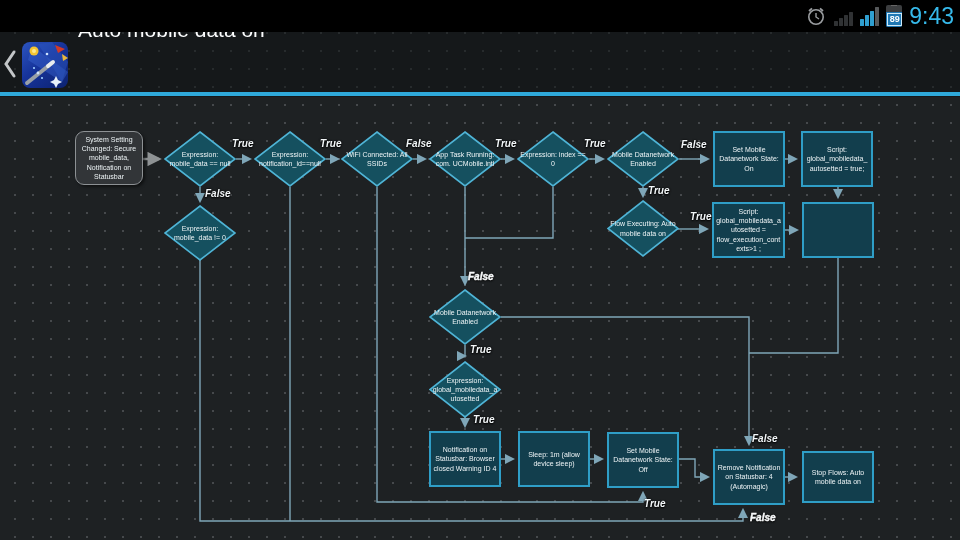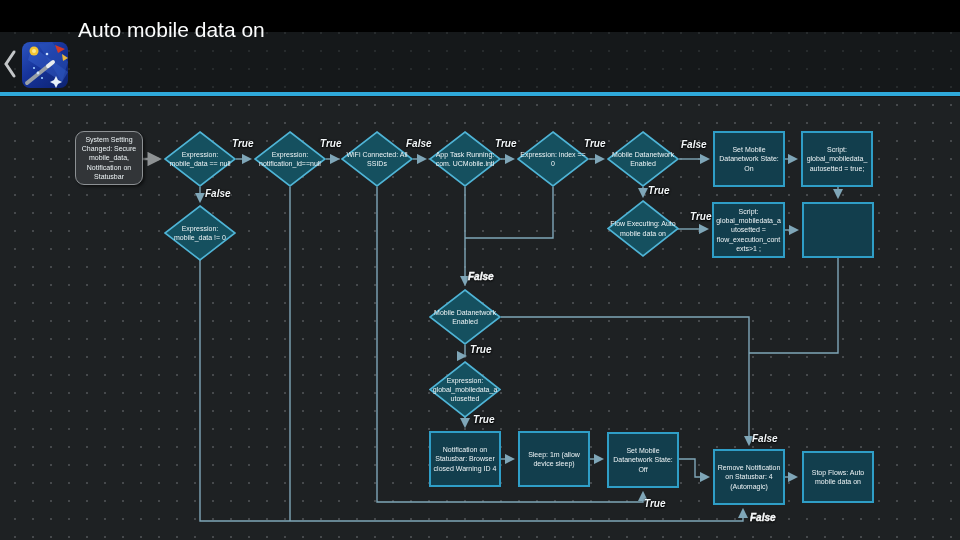--- a/index.html
+++ b/index.html
@@ -49,20 +49,47 @@
   .edge-label{position:absolute;z-index:8;color:#f3f7f9;font-size:10px;font-weight:bold;
               text-shadow:0 1px 2px #000,0 0 2px #000;white-space:nowrap;font-style:italic;}
   .edge-label.heavy{font-weight:800;-webkit-text-stroke:0.4px #fff;}
   #edges{position:absolute;left:0;top:0;width:960px;height:540px;z-index:4;pointer-events:none;}
 </style>
 </head>
 <body>
 
 <div id="screen">
 
+  <div id="statusbar">
+    <div class="sb-right">
+      <svg width="22" height="22" viewBox="0 0 22 22">
+        <circle cx="11" cy="12" r="7.2" fill="none" stroke="#9a9da0" stroke-width="1.6"></circle>
+        <path d="M11 8 L11 12 L14 14" fill="none" stroke="#9a9da0" stroke-width="1.4"></path>
+        <path d="M4 6 L7 3.4 M18 6 L15 3.4" stroke="#9a9da0" stroke-width="1.8"></path>
+      </svg>
+      <span class="bars">
+        <i style="height:5px;background:#303234"></i>
+          <i style="height:8px;background:#303234"></i>
+        <i style="height:11px;background:#303234"></i>
+          <i style="height:14px;background:#303234"></i>
+      </span>
+      <span class="bars">
+        <i style="height:7px;background:#2f9fd0"></i>
+          <i style="height:11px;background:#2f9fd0"></i>
+        <i style="height:15px;background:#2f9fd0"></i>
+          <i style="height:19px;background:#56595b"></i>
+      </span>
+      <span class="battery">
+        <span class="cap"></span>
+          <span class="fill"></span>
+        <span class="pct">89</span>
+      </span>
+      <span class="sb-time">9:43</span>
+    </div>
+  </div>
 
   <div id="canvas"></div>
 
   <div id="header"></div>
   <div id="header-underline"></div>
   <svg class="back" style="z-index:22;position:absolute;left:1px;top:46px" width="18" height="36" viewBox="0 0 18 36">
     <path d="M13 6 L5 18 L13 30" fill="none" stroke="#c3c6c8" stroke-width="3" stroke-linecap="round"></path>
   </svg>
   <div class="appicon" style="z-index:22;top:42px">
     <svg width="46" height="46" viewBox="0 0 46 46">

